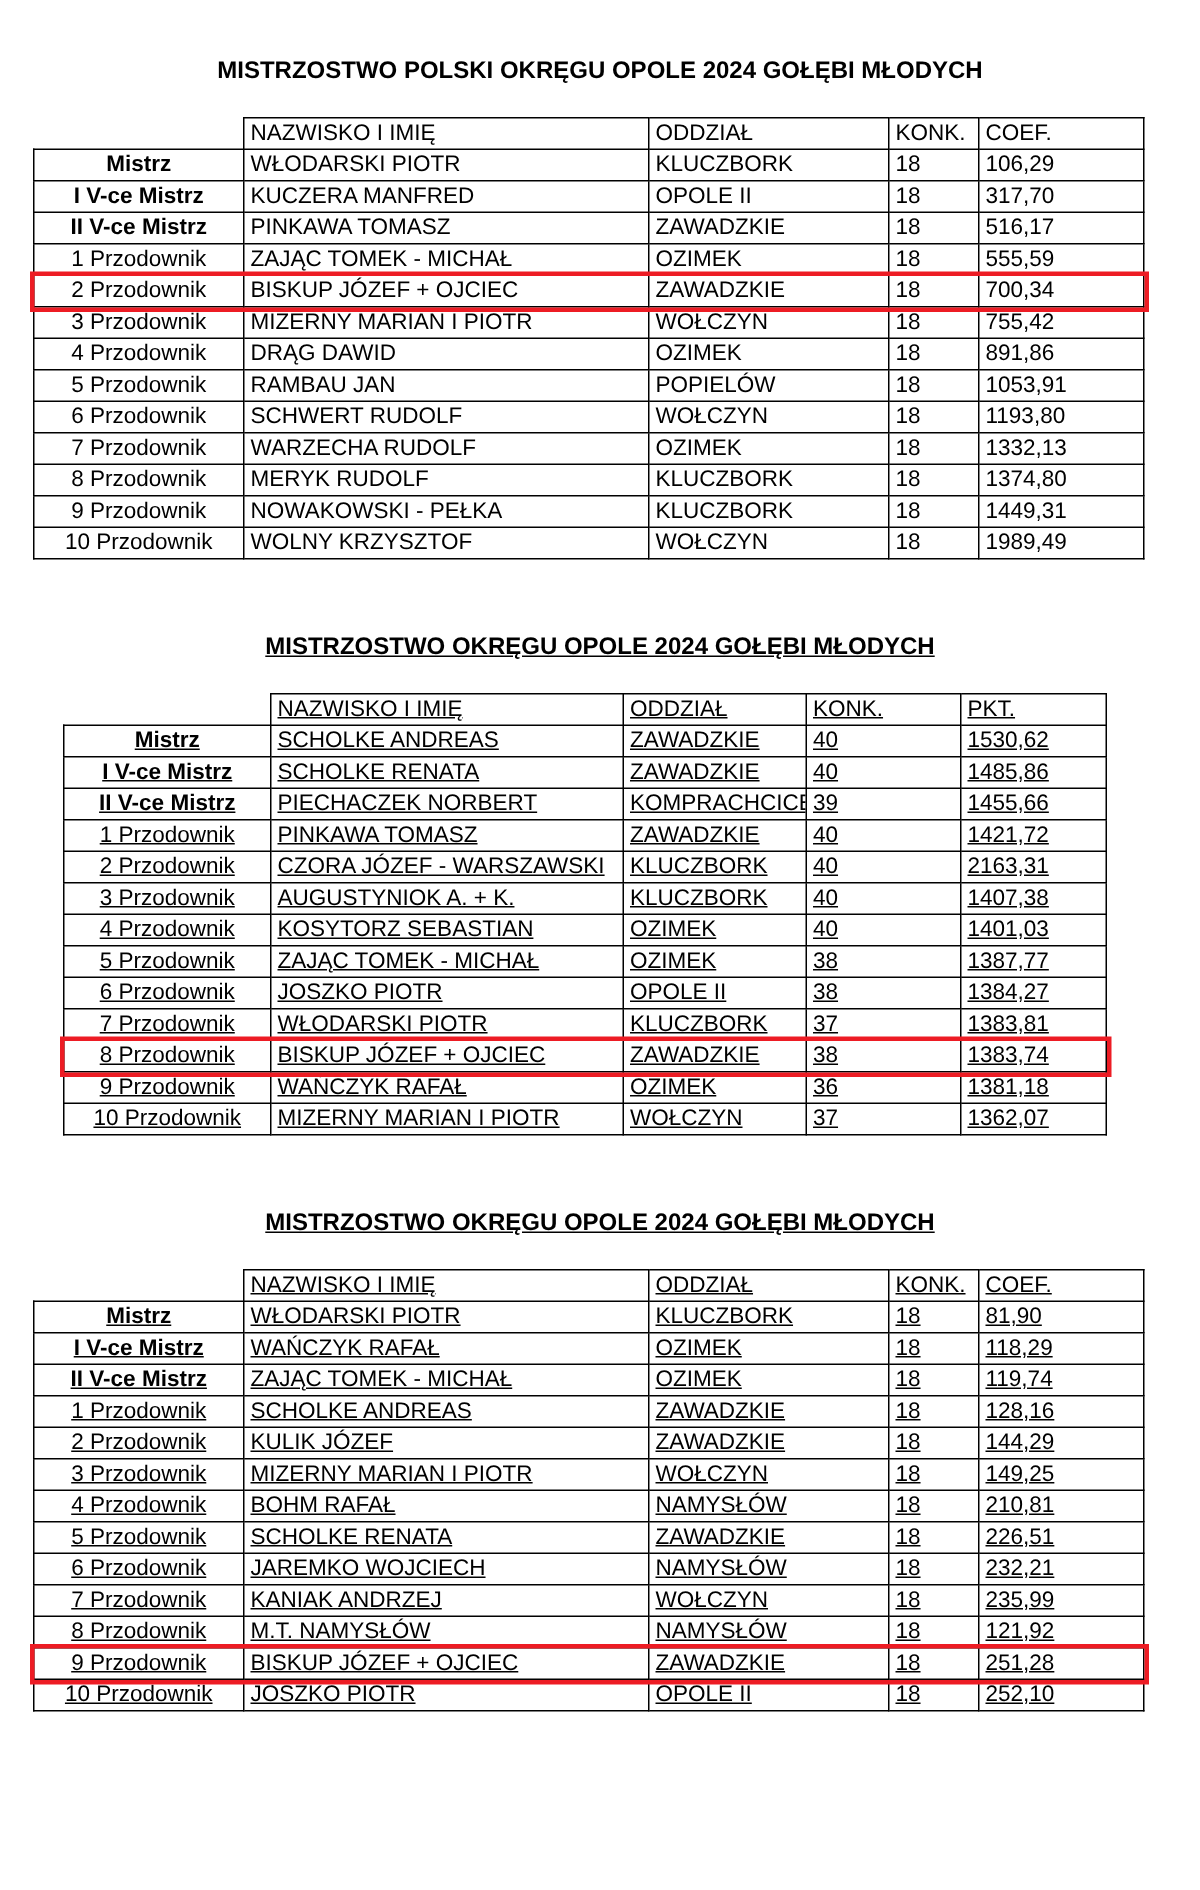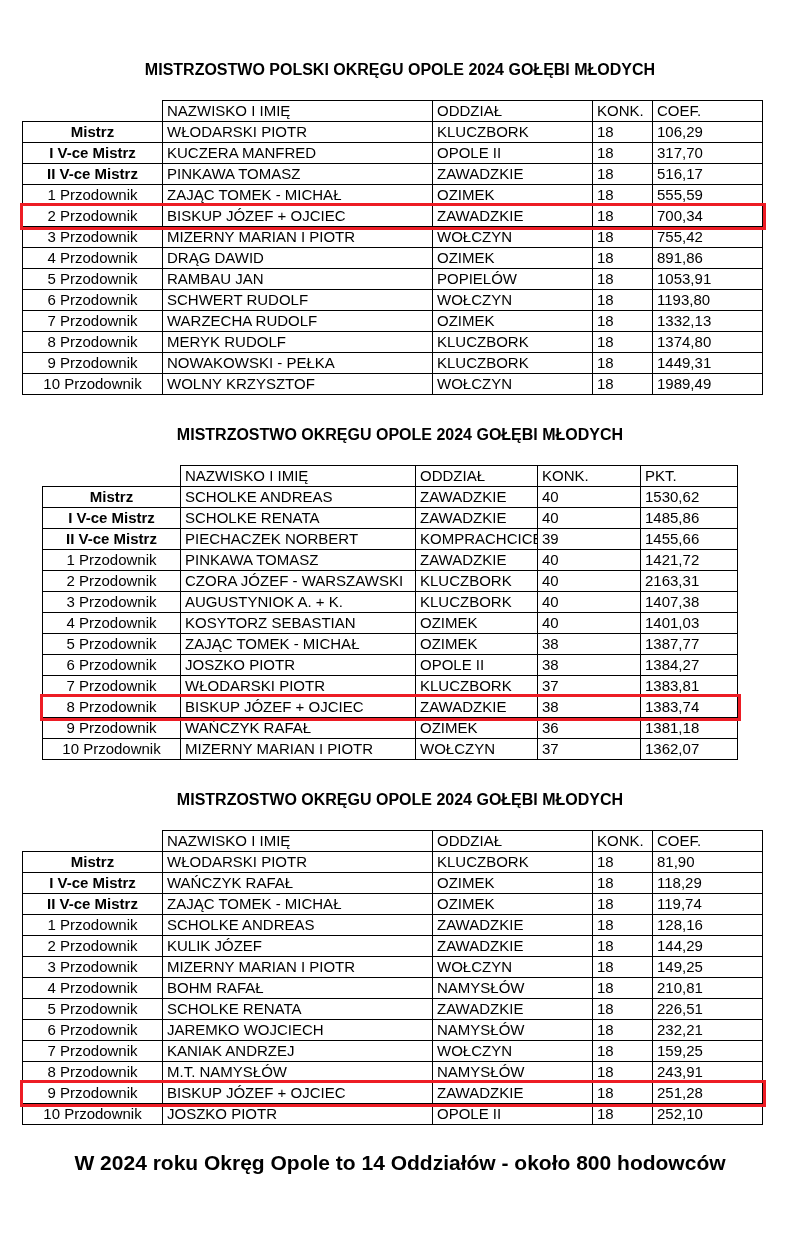--- a/index.html
+++ b/index.html
@@ -4,24 +4,24 @@
 <style>
   :root { --hl-color: #ed1c24; }
   html, body { margin: 0; padding: 0; background: #ffffff; }
   .page {
     width: 800px;
     height: 1260px;
     background: #ffffff;
     color: #000000;
     font-family: "Liberation Sans", sans-serif;
     box-sizing: border-box;
-    padding-top: 61px;
+    padding-top: 39px;
     overflow: hidden;
   }
-  .section + .section { margin-top: 31px; }
+  .section + .section { margin-top: 50px; text-decoration: underline; }
   .section-title {
     margin: 0;
     text-align: center;
     font-size: 16px;
     font-weight: bold;
     line-height: 18px;
   }
   table {
     border-collapse: collapse;
     table-layout: fixed;
@@ -371,42 +371,41 @@
             <td class="c-name">JAREMKO WOJCIECH</td>
             <td class="c-oddzial">NAMYSŁÓW</td>
             <td class="c-konk">18</td>
             <td class="c-val">232,21</td>
           </tr>
           <tr>
             <td class="c-rank">7 Przodownik</td>
             <td class="c-name">KANIAK ANDRZEJ</td>
             <td class="c-oddzial">WOŁCZYN</td>
             <td class="c-konk">18</td>
-            <td class="c-val">159,25</td>
+            <td class="c-val">235,99</td>
           </tr>
           <tr>
             <td class="c-rank">8 Przodownik</td>
             <td class="c-name">M.T. NAMYSŁÓW</td>
             <td class="c-oddzial">NAMYSŁÓW</td>
             <td class="c-konk">18</td>
-            <td class="c-val">243,91</td>
+            <td class="c-val">121,92</td>
           </tr>
           <tr class="hl">
             <td class="c-rank">9 Przodownik</td>
             <td class="c-name">BISKUP JÓZEF + OJCIEC</td>
             <td class="c-oddzial">ZAWADZKIE</td>
             <td class="c-konk">18</td>
             <td class="c-val">251,28</td>
           </tr>
           <tr>
             <td class="c-rank">10 Przodownik</td>
             <td class="c-name">JOSZKO PIOTR</td>
             <td class="c-oddzial">OPOLE II</td>
             <td class="c-konk">18</td>
             <td class="c-val">252,10</td>
           </tr>
         </tbody>
     </table>
   </section>
 
-  <div class="footer">W 2024 roku Okręg Opole to 14 Oddziałów - około 800 hodowców</div>
 
 </div>
 
 </body></html>

